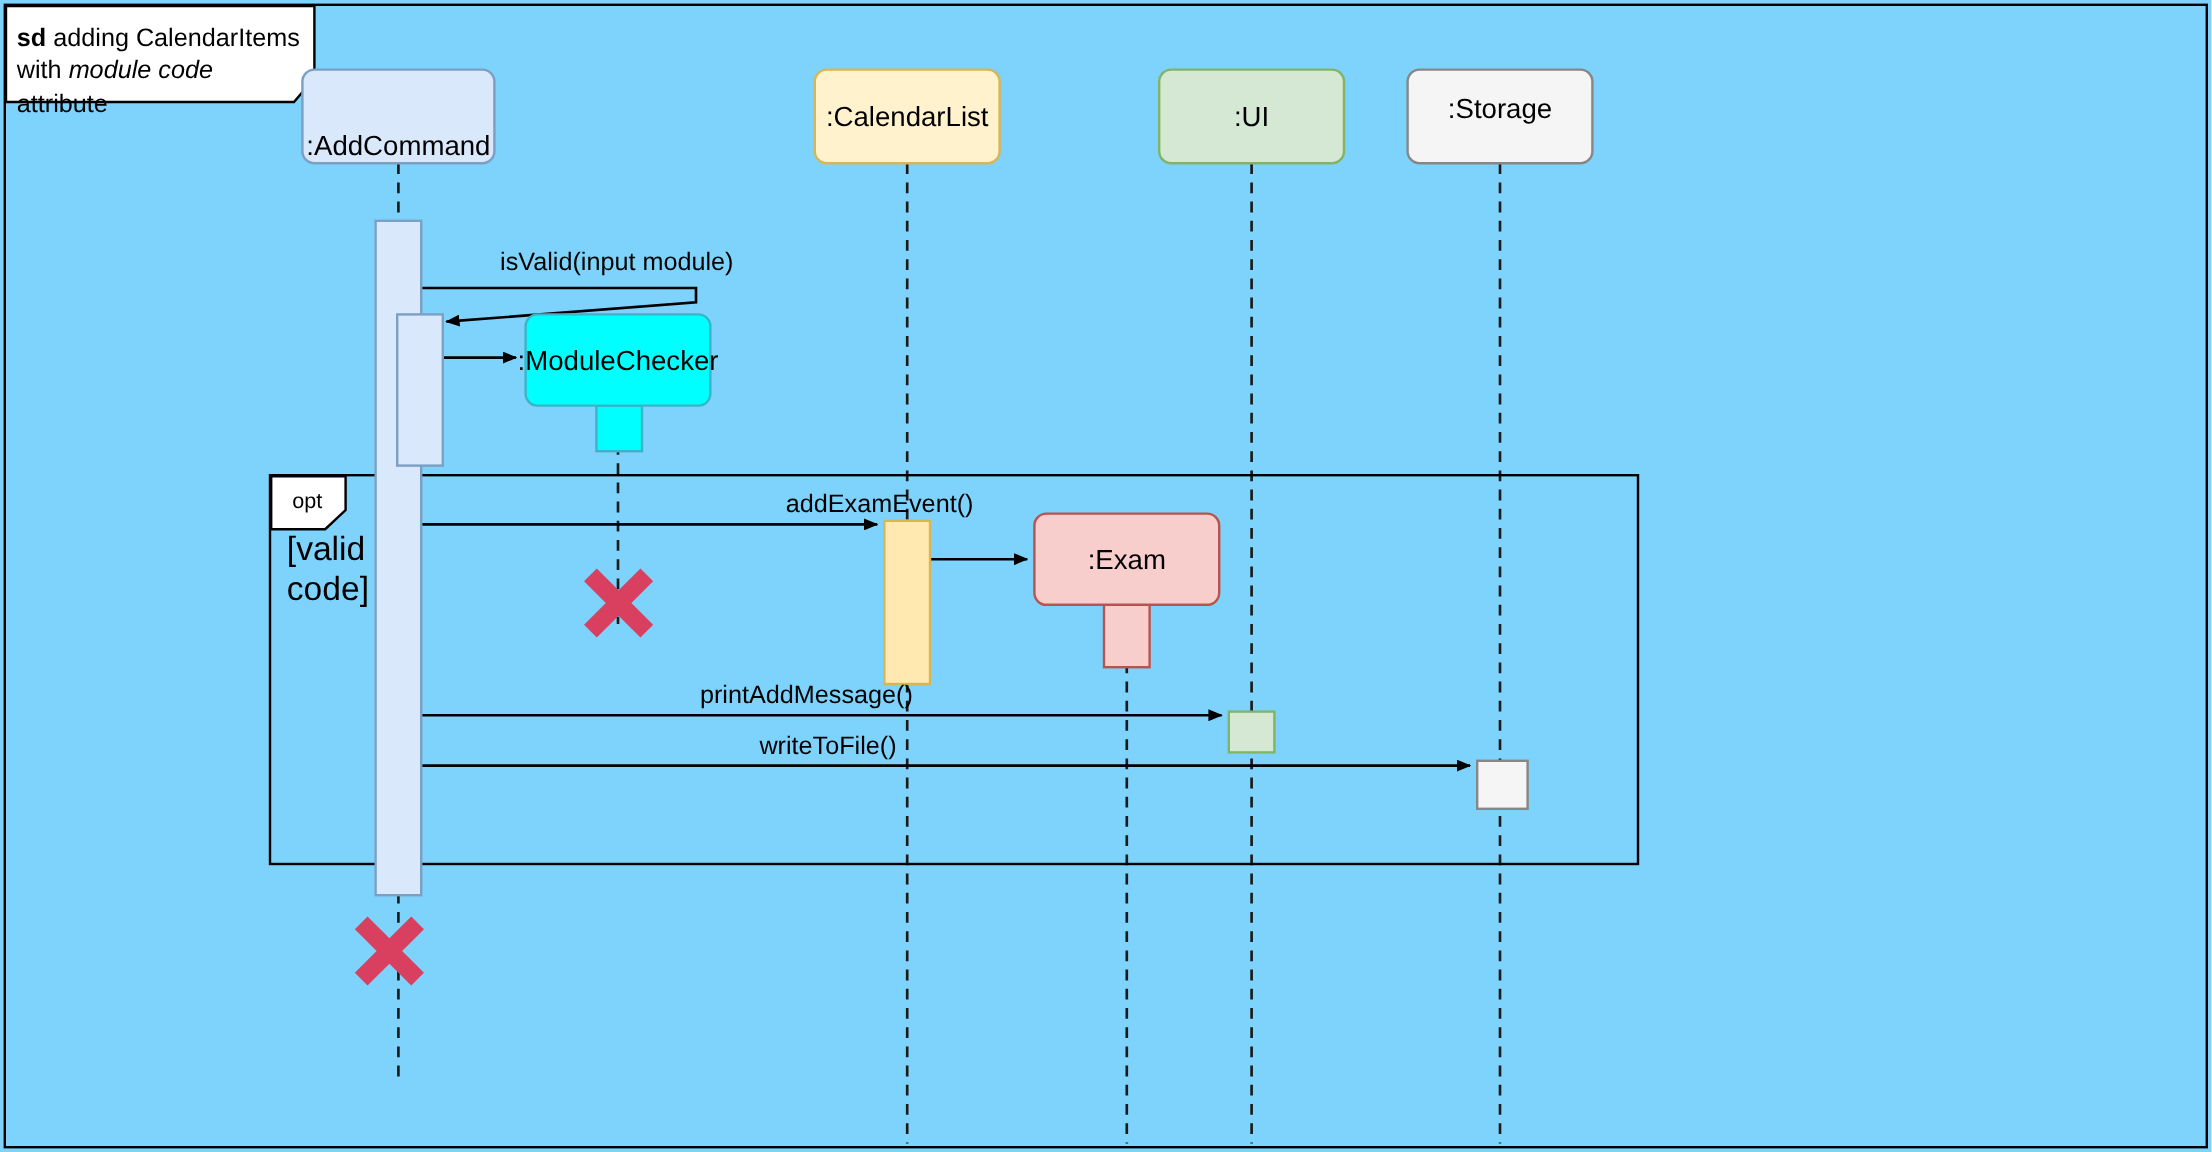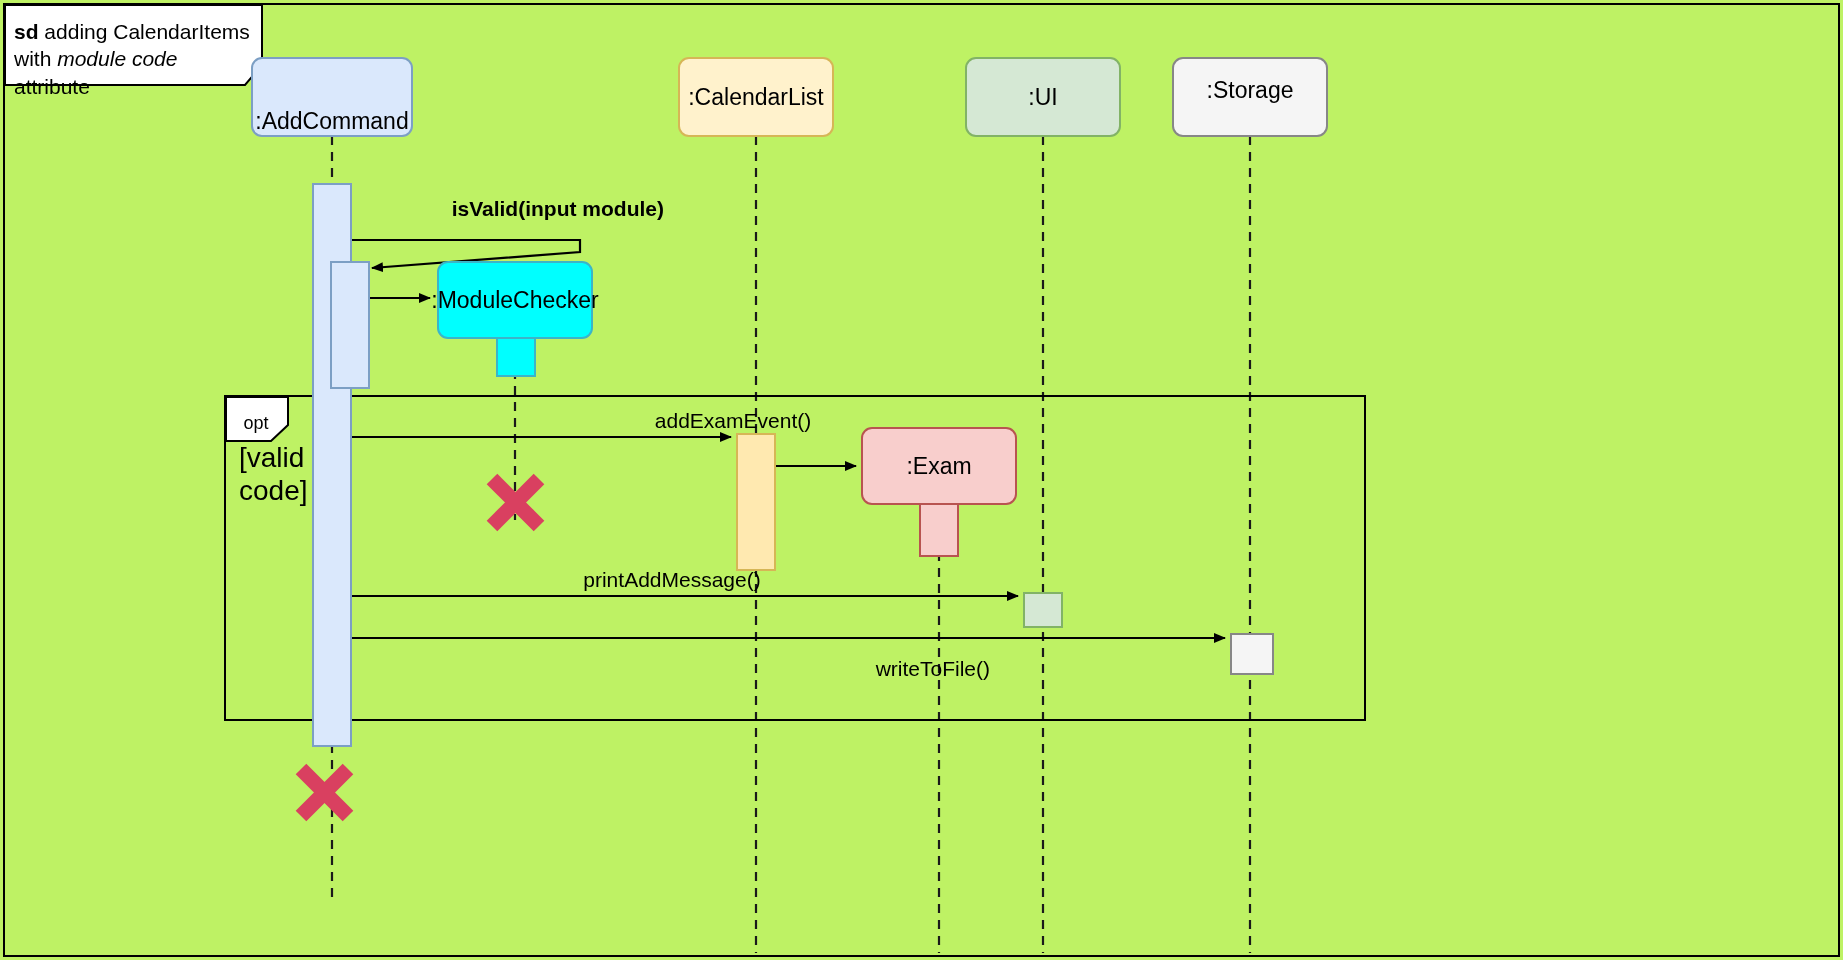--- a/index.html
+++ b/index.html
@@ -6,21 +6,21 @@
   html, body {
     margin: 0;
     padding: 0;
     background: #ffffff;
     font-family: "Liberation Sans", sans-serif;
   }
   #stage {
     position: relative;
     width: 1843px;
     height: 960px;
-    background: #bef264;
+    background: #7dd3fc;
     overflow: hidden;
   }
   svg.layer {
     position: absolute;
     top: 0;
     left: 0;
     width: 1843px;
     height: 960px;
   }
   .lbl {
@@ -141,34 +141,34 @@
   <div class="lbl actor-name centerbox" style="left:1173px; top:58px; width:154px; height:64px;">
     <span>:Storage</span>
   </div>
   <div class="lbl actor-name centerbox" style="left:436px; top:262px; width:158px; height:76px;">
     <span>:ModuleChecker</span>
   </div>
   <div class="lbl actor-name centerbox" style="left:862px; top:428px; width:154px; height:76px;">
     <span>:Exam</span>
   </div>
 
-  <div class="lbl opt-kw centerbox" style="left:228px; top:400px; width:56px; height:34px;align-items:flex-end;">
+  <div class="lbl opt-kw centerbox" style="left:228px; top:400px; width:56px; height:34px;">
     <span>opt</span>
   </div>
   <div class="lbl guard" style="left:239px; top:441px; width:100px;">
     <span>[valid</span><br>
     <span>code]</span>
   </div>
 
-  <div class="lbl msg-label" style="left:364px; top:196px; width:300px; text-align:right;font-weight:bold;">
+  <div class="lbl msg-label" style="left:364px; top:206px; width:300px; text-align:center;">
     <span>isValid(input module)</span>
   </div>
   <div class="lbl msg-label" style="left:443px; top:408px; width:580px; text-align:center;">
     <span>addExamEvent()</span>
   </div>
   <div class="lbl msg-label" style="left:372px; top:567px; width:600px; text-align:center;">
     <span>printAddMessage()</span>
   </div>
-  <div class="lbl msg-label" style="left:390px; top:609px; width:600px; text-align:right;margin-top:47px;">
+  <div class="lbl msg-label" style="left:390px; top:609px; width:600px; text-align:center;">
     <span>writeToFile()</span>
   </div>
 
 </div>
 
 </body></html>

